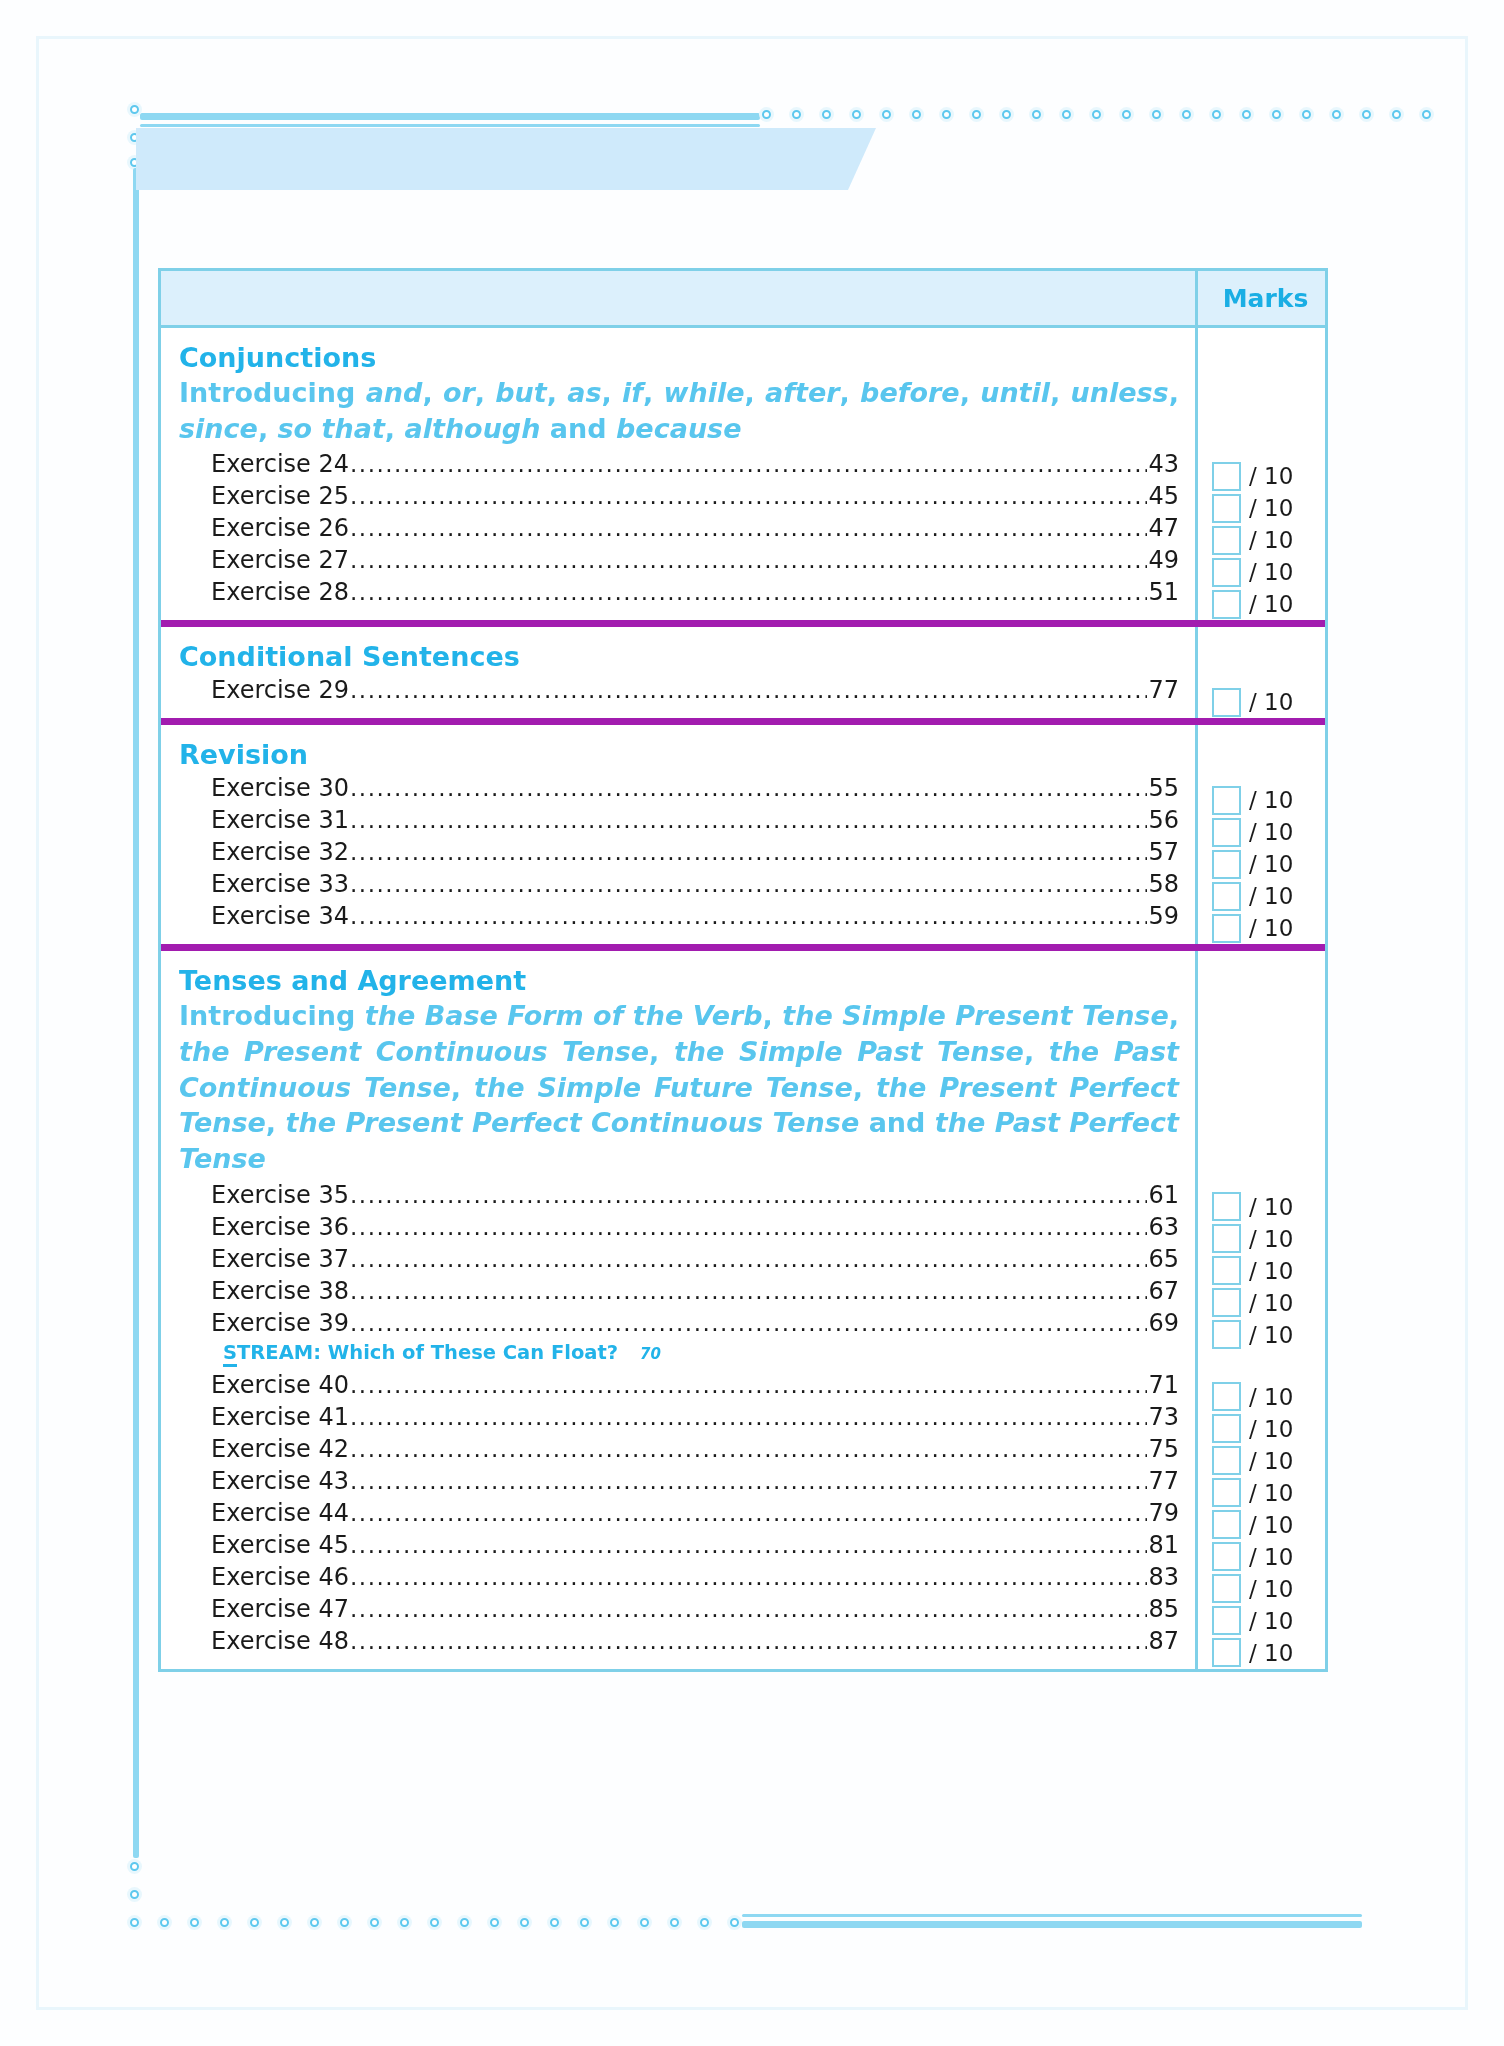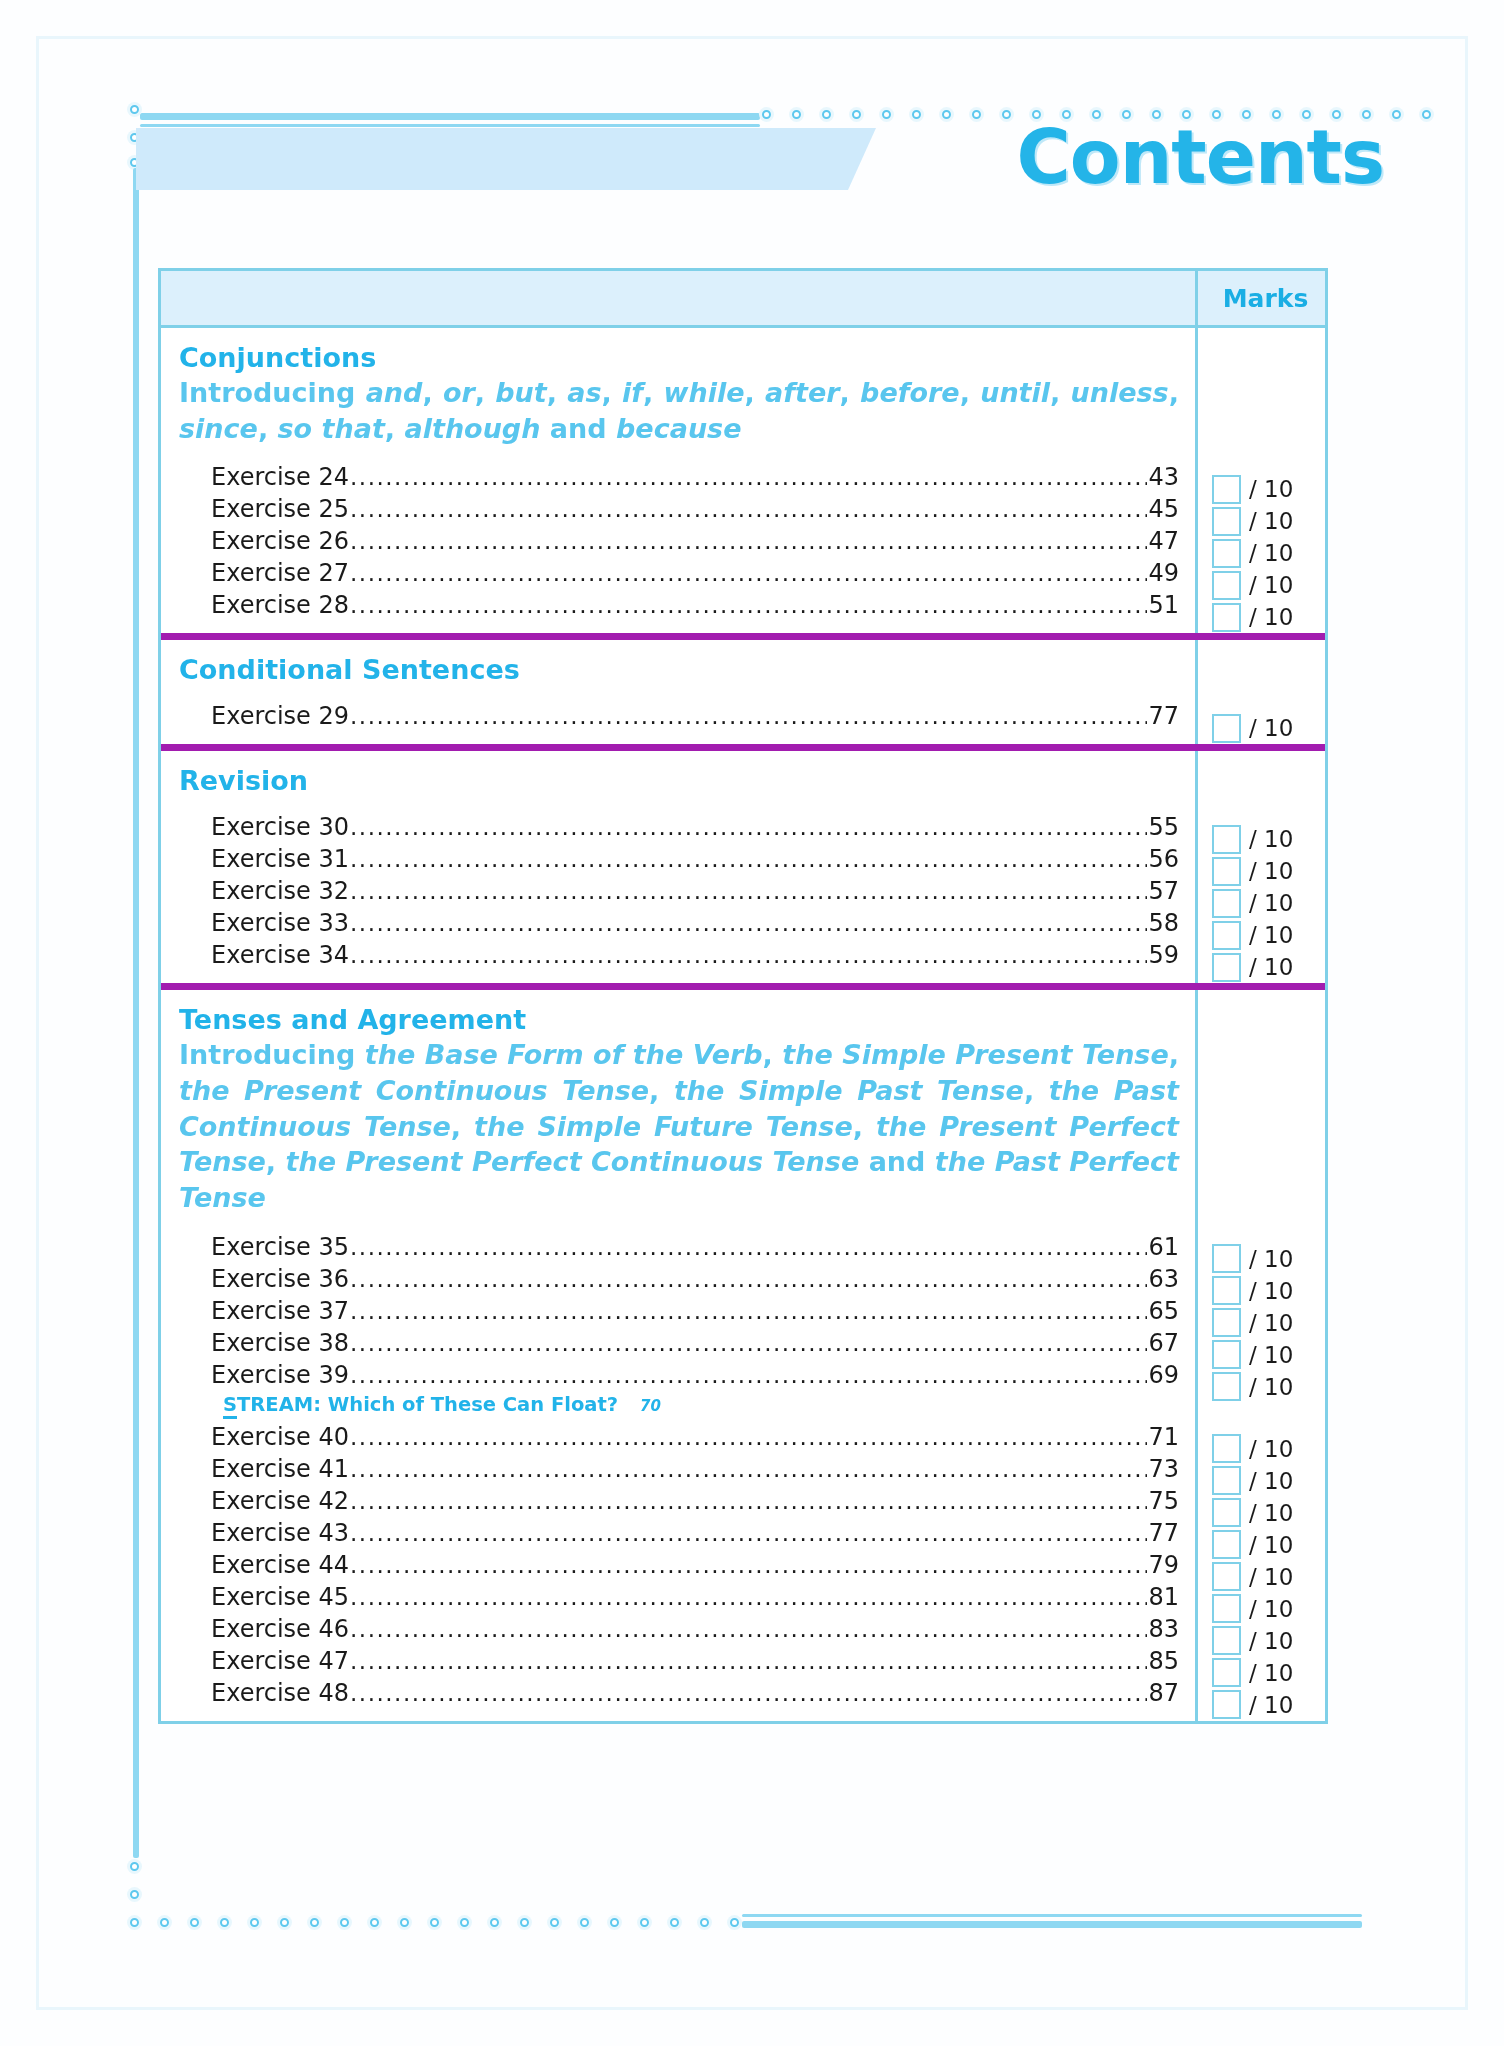--- a/index.html
+++ b/index.html
@@ -149,21 +149,21 @@
     color: #59c6ee;
     font-weight: bold;
     font-size: 27px;
     line-height: 1.32;
     text-align: justify;
     font-family: "DejaVu Sans", sans-serif;
     margin-bottom: 4px;
   }
   .sec-sub i { font-style: italic; }
 
-  .entries { margin-top: 17px; }
+  .entries { margin-top: 4px; }
 
   .entry {
     display: flex;
     align-items: baseline;
     font-size: 24px;
     color: #1a1a1a;
     height: 32px;
     padding-left: 32px;
     font-family: "DejaVu Sans", sans-serif;
   }
@@ -296,21 +296,20 @@
       <div class="dot" style="position: relative;"></div>
       <div class="dot" style="position: relative;"></div>
       <div class="dot" style="position: relative;"></div>
     </div>
   <div class="bar-line" style="left:742px; top:1921px; width:620px; height:7px;"></div>
   <div class="bar-line" style="left:742px; top:1914px; width:620px; height:3px;"></div>
 
   <div id="title-band">
     <div class="notch"></div>
   </div>
-  <div id="page-title">Contents</div>
 
   <div id="toc">
     <div class="toc-head">
       <div class="col-main"></div>
       <div class="col-marks">
         <span class="marks-label">Marks</span>
       </div>
     </div>
     <div id="toc-body">
         <div class="section">

